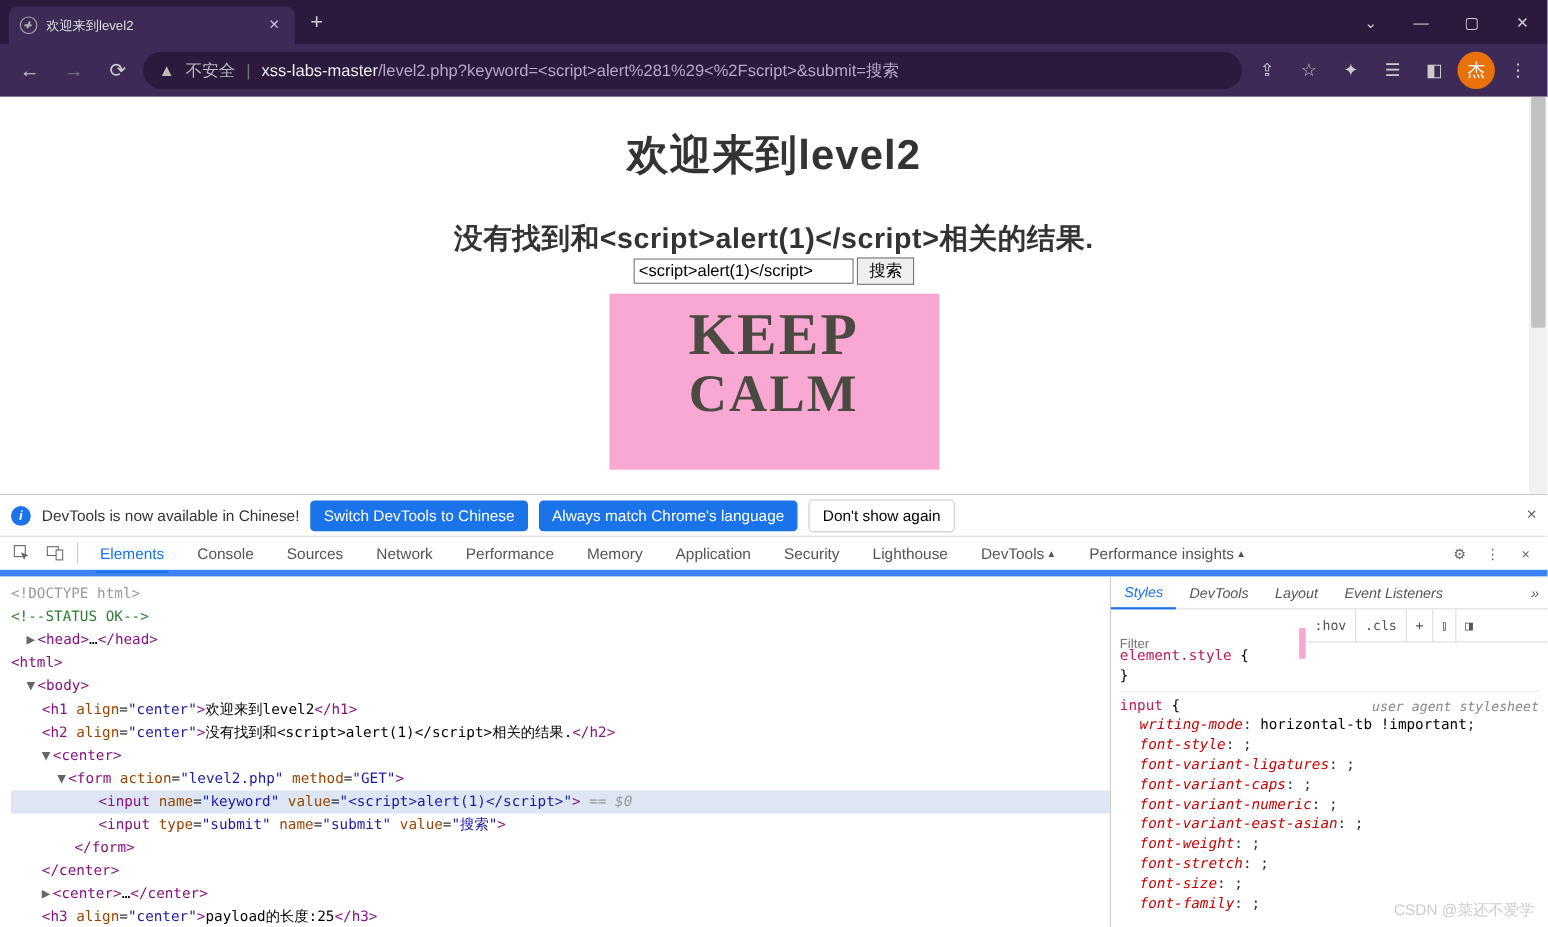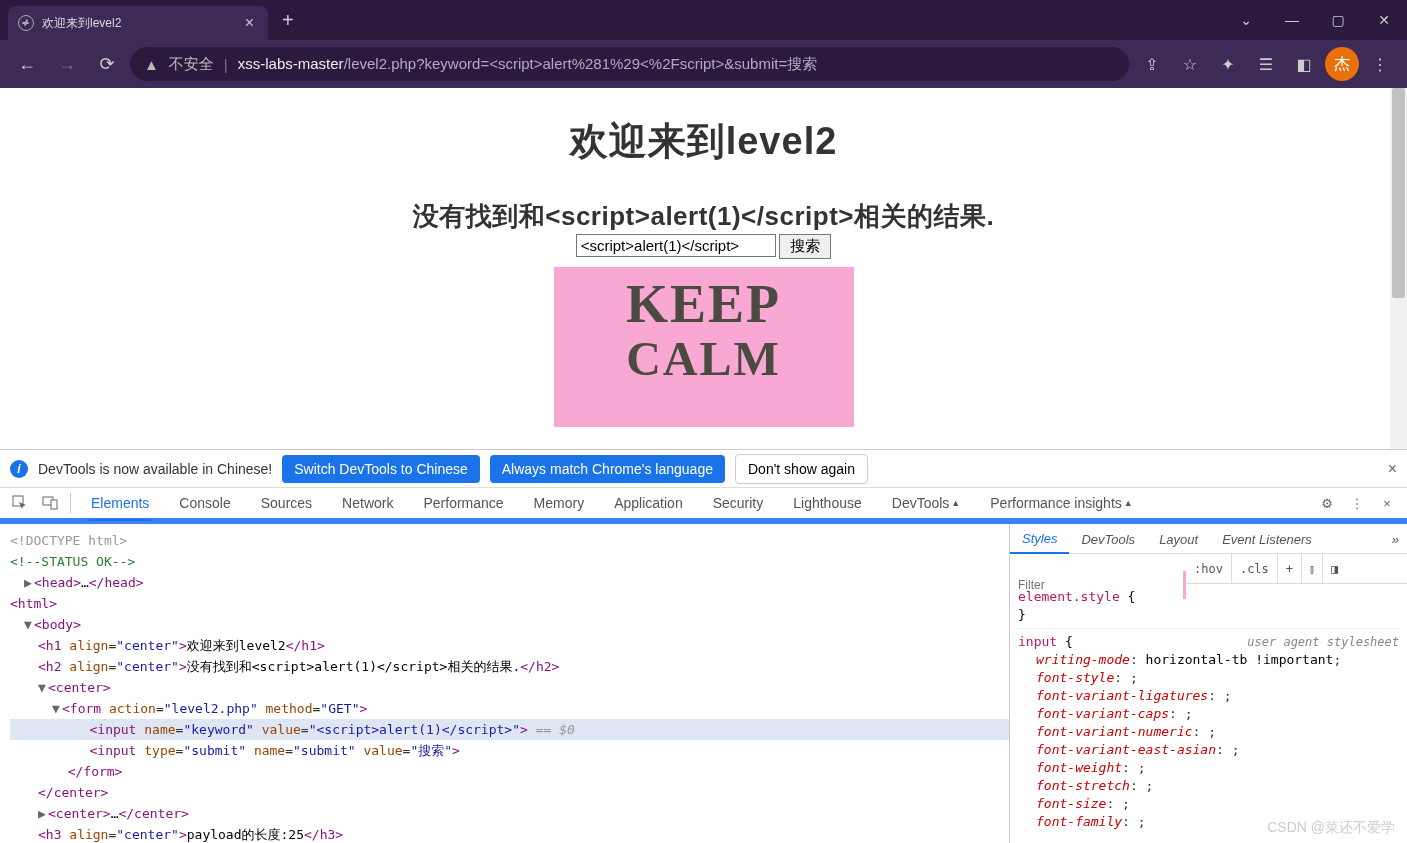--- a/index.html
+++ b/index.html
@@ -77,21 +77,21 @@
 .t-text { color: #000; }
 .t-eq { color: #999; font-style: italic; }
 .arrow { color: #666; display: inline-block; width: 10px; }
 
 .styles-panel { width: 398px; border-left: 1px solid #ccc; display: flex; flex-direction: column; }
 .styles-tabs { height: 30px; display: flex; align-items: flex-start; border-bottom: 1px solid #ddd; font-size: 13px; font-style: italic; }
 .styles-tabs .st { padding: 0 12px; height: 30px; display: flex; align-items: center; color: #555; }
 .styles-tabs .st.active { color: #1a73e8; border-bottom: 2px solid #1a73e8; }
 .styles-tabs .more { margin-left: auto; padding: 0 8px; }
 .styles-filter { height: 30px; display: flex; align-items: center; border-bottom: 1px solid #ddd; }
-.styles-filter input { flex: 0 0 176px; border: none; border-right: 3px solid #f9a8d4; padding: 0 8px; font-size: 12px; height: 28px; outline: none; color: #ec4899; margin-top: 32px; }
+.styles-filter input { flex: 0 0 176px; border: none; border-right: 6px solid #f9a8d4; padding: 0 8px; font-size: 12px; height: 28px; outline: none; color: #ec4899; margin-top: 32px; }
 .styles-filter .fbtn { padding: 0 8px; font-family: Consolas, monospace; font-size: 12px; color: #555; border-right: 1px solid #ddd; height: 30px; display: flex; align-items: center; }
 .styles-body { flex: 1; overflow: auto; font-family: Consolas, monospace; font-size: 13px; padding: 4px 8px; line-height: 18px; }
 .styles-body .selector { color: #be185d; }
 .styles-body .brace { color: #000; }
 .styles-body .ua { color: #888; float: right; font-style: italic; font-size: 12px; }
 .styles-body .prop { color: #c80000; padding-left: 18px; font-style: italic; }
 .styles-body .pval { color: #000; font-style: normal; }
 
 .watermark { position: absolute; right: 12px; bottom: 6px; color: #ccc; font-size: 14px; pointer-events: none; text-align: right; }
 </style>

